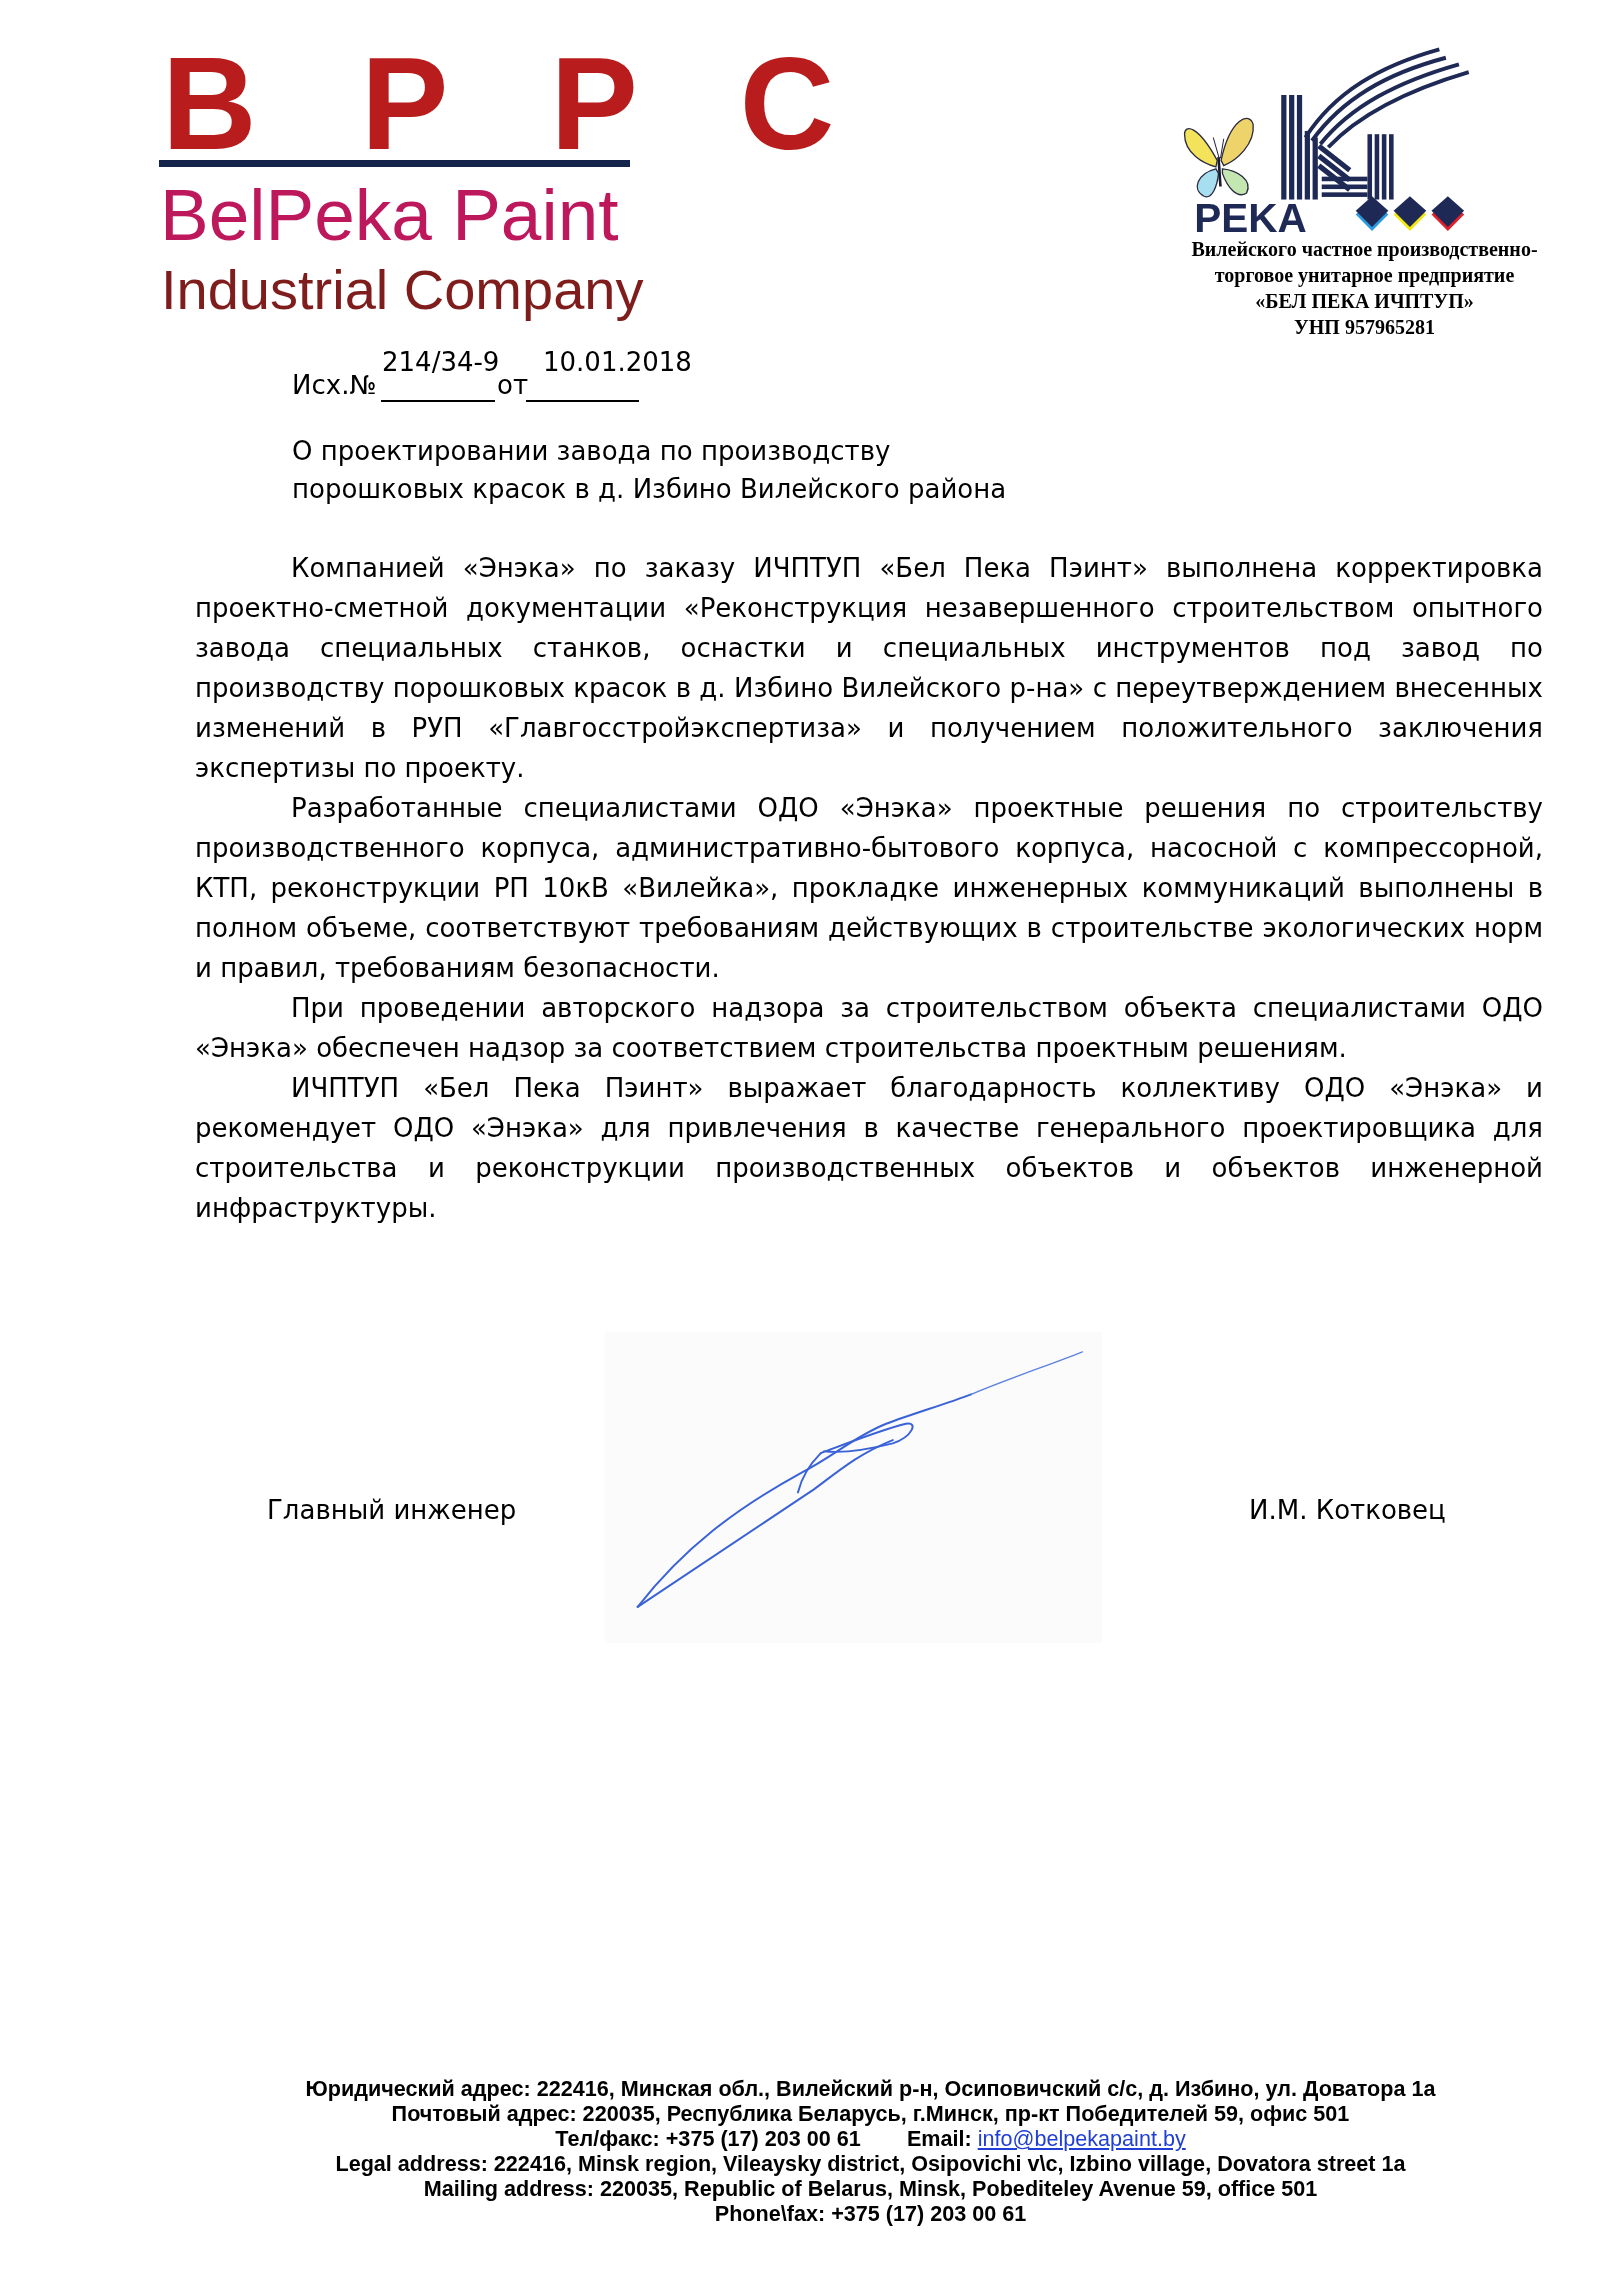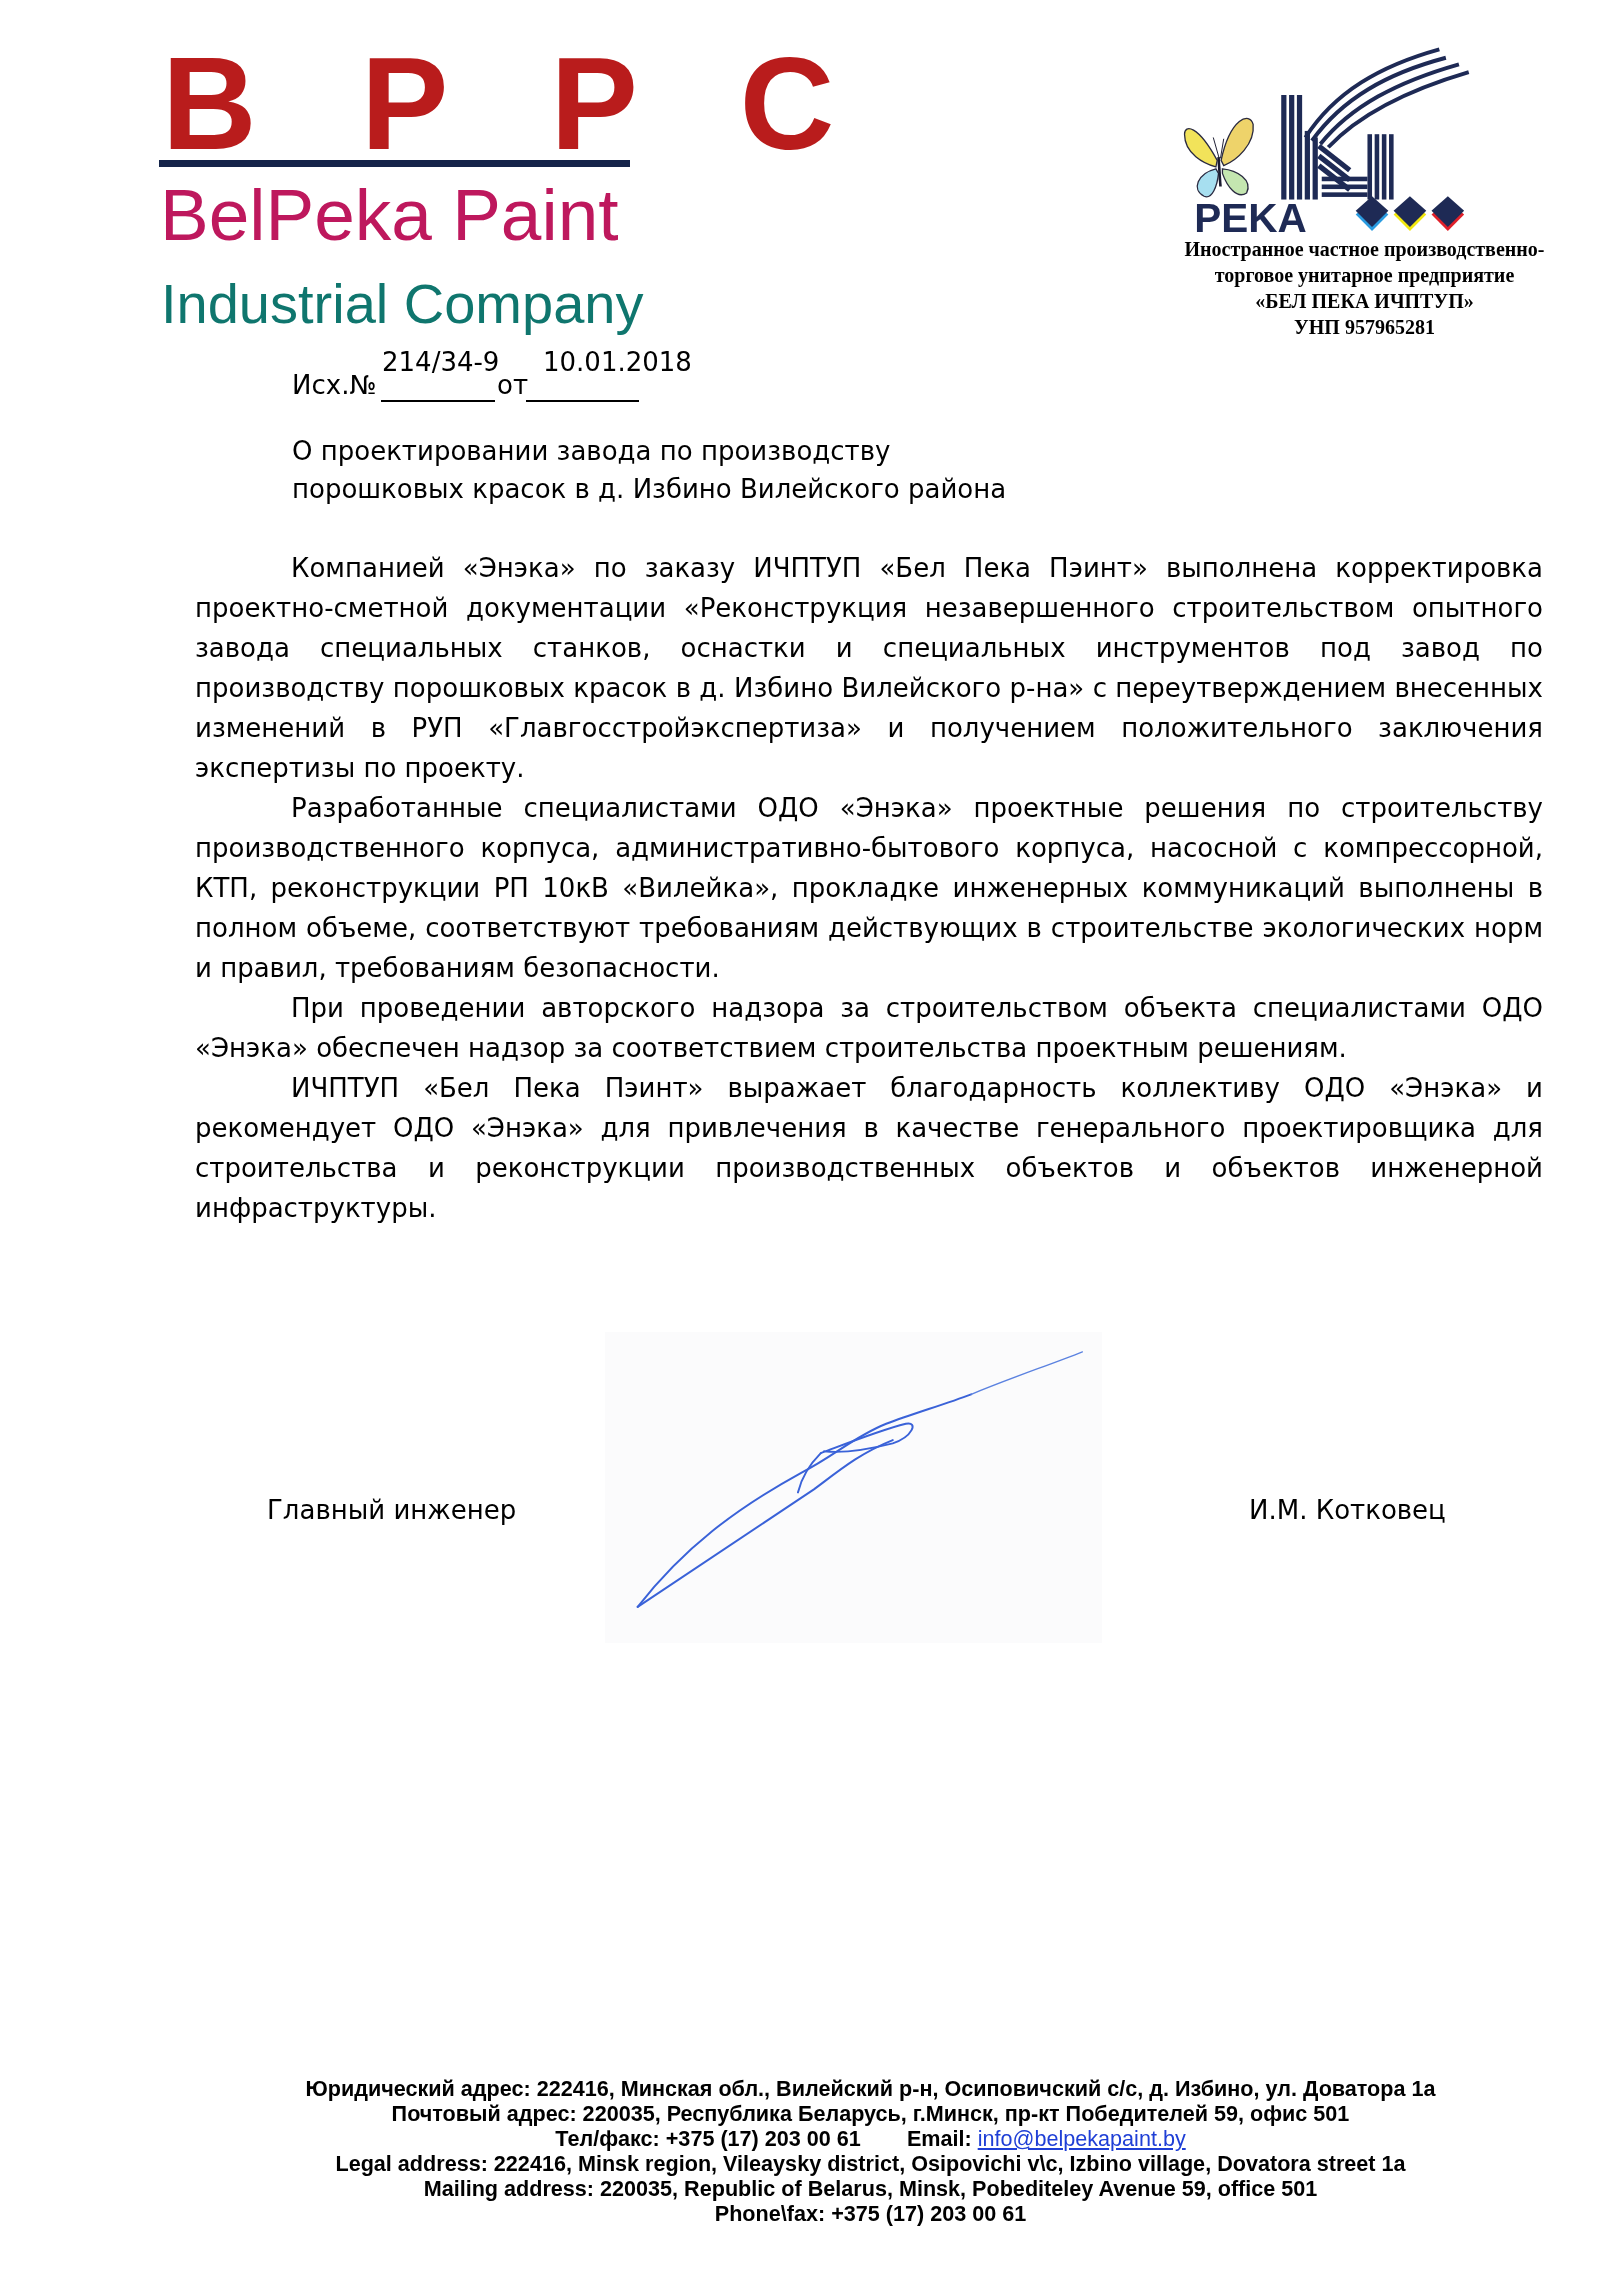--- a/index.html
+++ b/index.html
@@ -3,21 +3,21 @@
 <meta charset="utf-8">
 <style>
   html, body { margin: 0; padding: 0; background: #ffffff; }
   body { width: 1623px; height: 2295px; position: relative; overflow: hidden; font-family: "DejaVu Sans", sans-serif; color: #000; }
   .abs { position: absolute; }
 
   
   .bppc-big { left: 162px; top: 38px; font-family: "Liberation Sans", sans-serif; font-weight: bold; font-size: 131px; line-height: 131px; color: #b91c1c; letter-spacing: 34px; white-space: nowrap; }
   .bppc-rule { left: 159px; top: 160px; width: 471px; height: 7.2px; background: #15244a; }
   .bppc-name { left: 160px; top: 175px; font-family: "Liberation Sans", sans-serif; font-size: 73px; line-height: 79px; color: #be185d; white-space: nowrap; }
-  .bppc-sub { left: 161px; top: 257px; font-family: "Liberation Sans", sans-serif; font-size: 56px; line-height: 65px; color: #0f766e; white-space: nowrap; margin-top: 14px; }
+  .bppc-sub { left: 161px; top: 257px; font-family: "Liberation Sans", sans-serif; font-size: 56px; line-height: 65px; color: #7f1d1d; white-space: nowrap; }
 
   
   .org-logo { left: 1171px; top: 46px; width: 308px; height: 196px; }
   .org-text { left: 1152px; top: 236px; width: 425px; text-align: center; font-family: "Liberation Serif", serif; font-weight: bold; font-size: 20px; line-height: 26px; color: #000; }
   .org-text div { white-space: nowrap; }
 
   
   .ref { left: 292px; top: 347px; height: 59px; width: 458px; font-family: "DejaVu Sans", sans-serif; font-size: 26px; }
   .ref .lbl { position: absolute; top: 23px; white-space: nowrap; }
   .ref .val { position: absolute; top: 0px; white-space: nowrap; }
@@ -94,21 +94,21 @@
       <polygon points="282,258 307,236 332,258 307,283" fill="#2a9be0"></polygon>
       <polygon points="282,252 307,230 332,252 307,277" fill="#1e2a55"></polygon>
       <polygon points="340,258 365,236 390,258 365,283" fill="#f2e70f"></polygon>
       <polygon points="340,252 365,230 390,252 365,277" fill="#1e2a55"></polygon>
       <polygon points="398,258 423,236 448,258 423,283" fill="#e0202a"></polygon>
       <polygon points="398,252 423,230 448,252 423,277" fill="#1e2a55"></polygon>
     </g>
   </svg>
 </div>
 <div class="abs org-text">
-  <div>Иностранное частное производственно-</div>
+  <div>Вилейского частное производственно-</div>
   <div>торговое унитарное предприятие</div>
   <div>«БЕЛ ПЕКА ИЧПТУП»</div>
   <div>УНП 957965281</div>
 </div>
 
 <div class="abs ref">
   <span class="lbl" style="left:0px;text-align:right;">Исх.№</span>
   <span class="val" style="left:90px;">214/34-9</span>
   <span class="uline" style="left:89px; width:114px;"></span>
   <span class="lbl" style="left:205px;">от</span>

